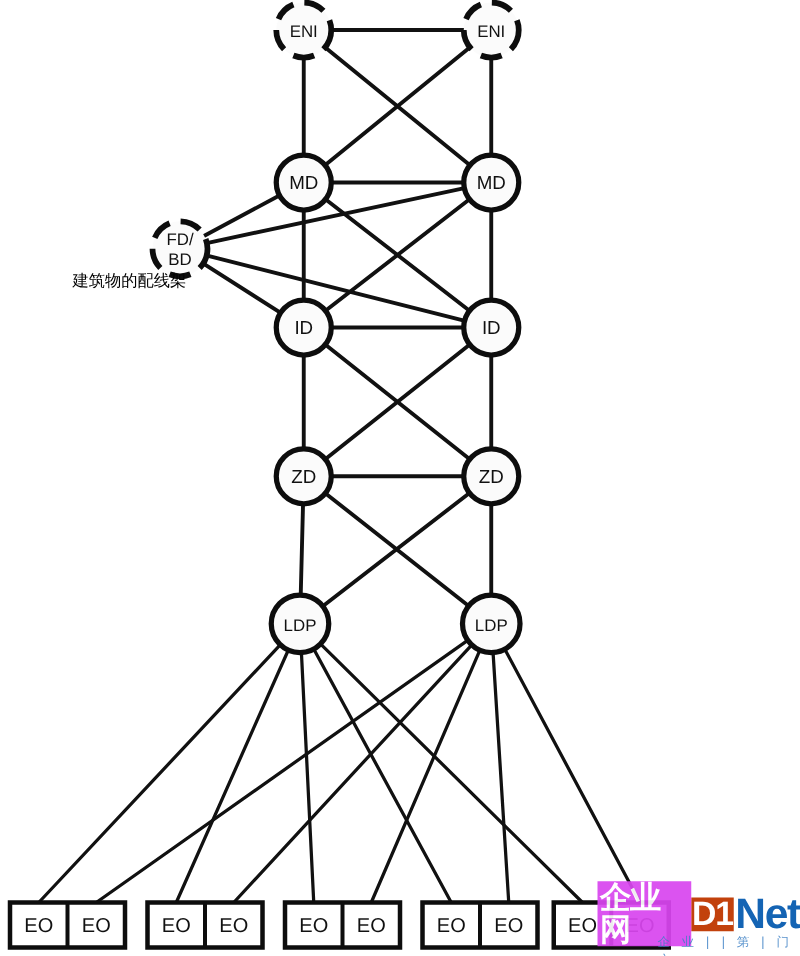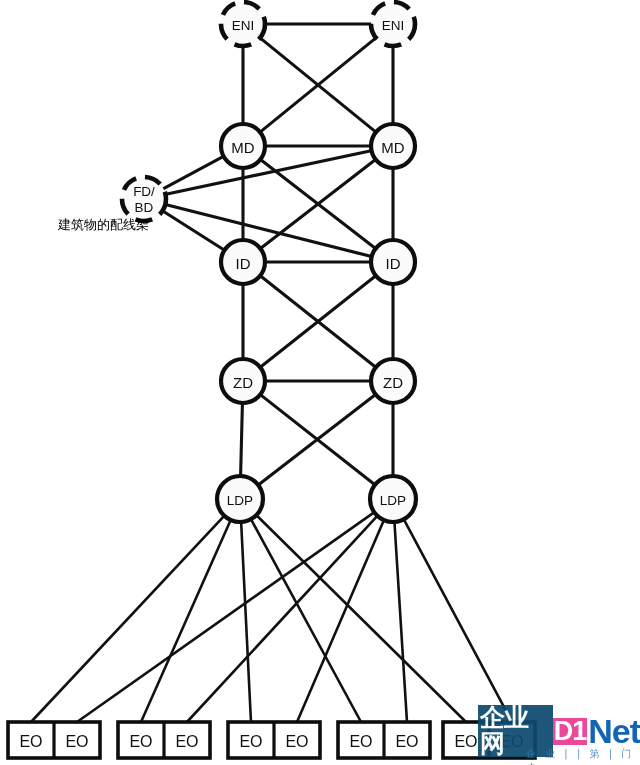--- a/index.html
+++ b/index.html
@@ -109,32 +109,32 @@
     display: flex;
     align-items: center;
     height: 28px;
   }
   .wm-cn {
     font-family: "DejaVu Sans", sans-serif;
     font-weight: bold;
     font-size: 25px;
     line-height: 26px;
     color: #ffffff;
-    background: #0c4a6e;
+    background: #d946ef;
     padding: 0 2px;
     letter-spacing: -1px;
     opacity: 0.93;
   }
   .wm-d1 {
     font-family: "Liberation Sans", sans-serif;
     font-weight: bold;
     font-size: 27px;
     line-height: 27px;
     color: #ffffff;
-    background: #ec4899;
+    background: #c2410c;
     padding: 0 1px;
     letter-spacing: -1px;
   }
   .wm-net {
     font-family: "Liberation Sans", sans-serif;
     font-weight: bold;
     font-size: 34px;
     line-height: 27px;
     color: #1464b4;
     letter-spacing: -1px;

